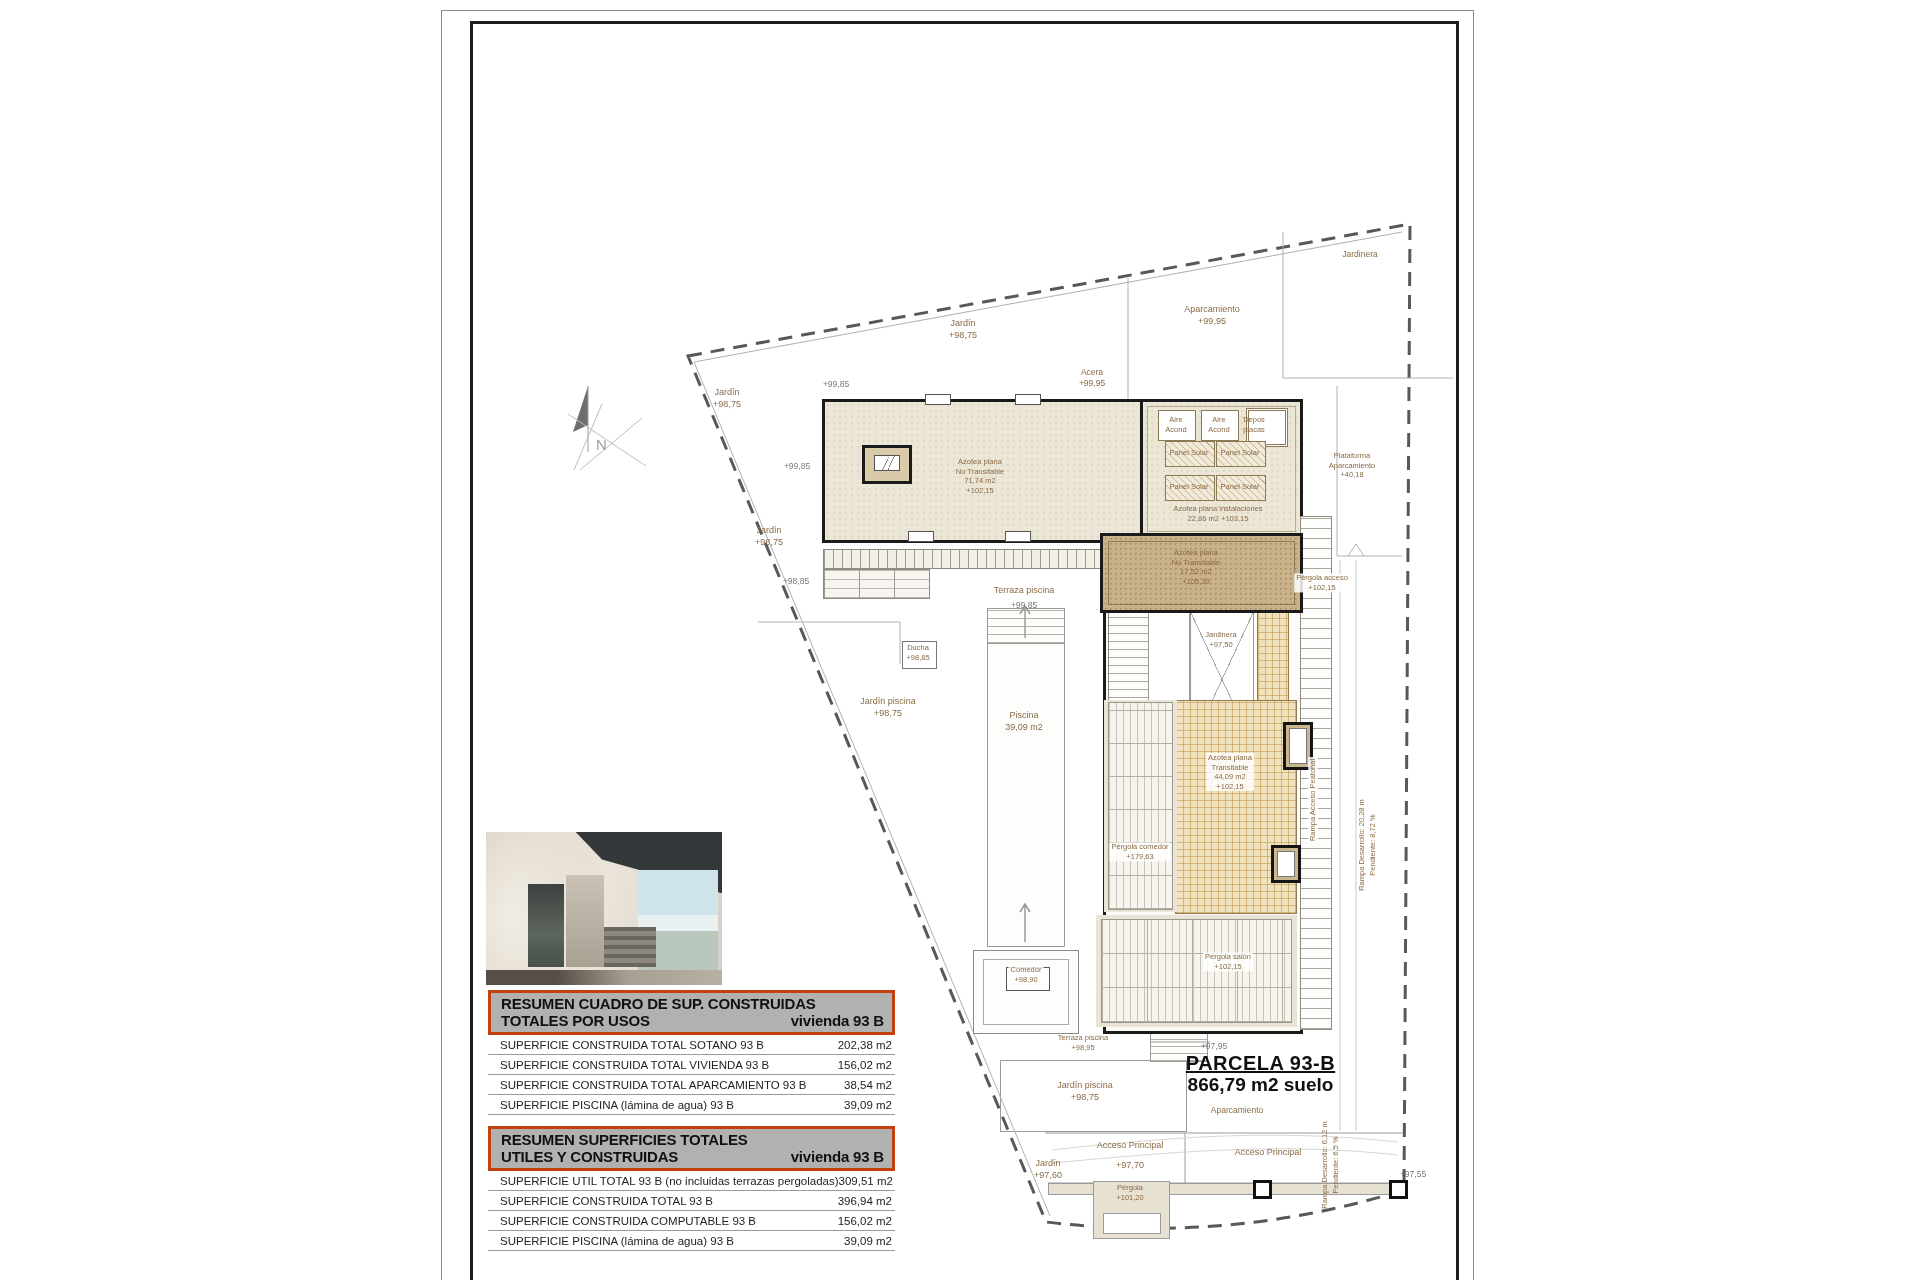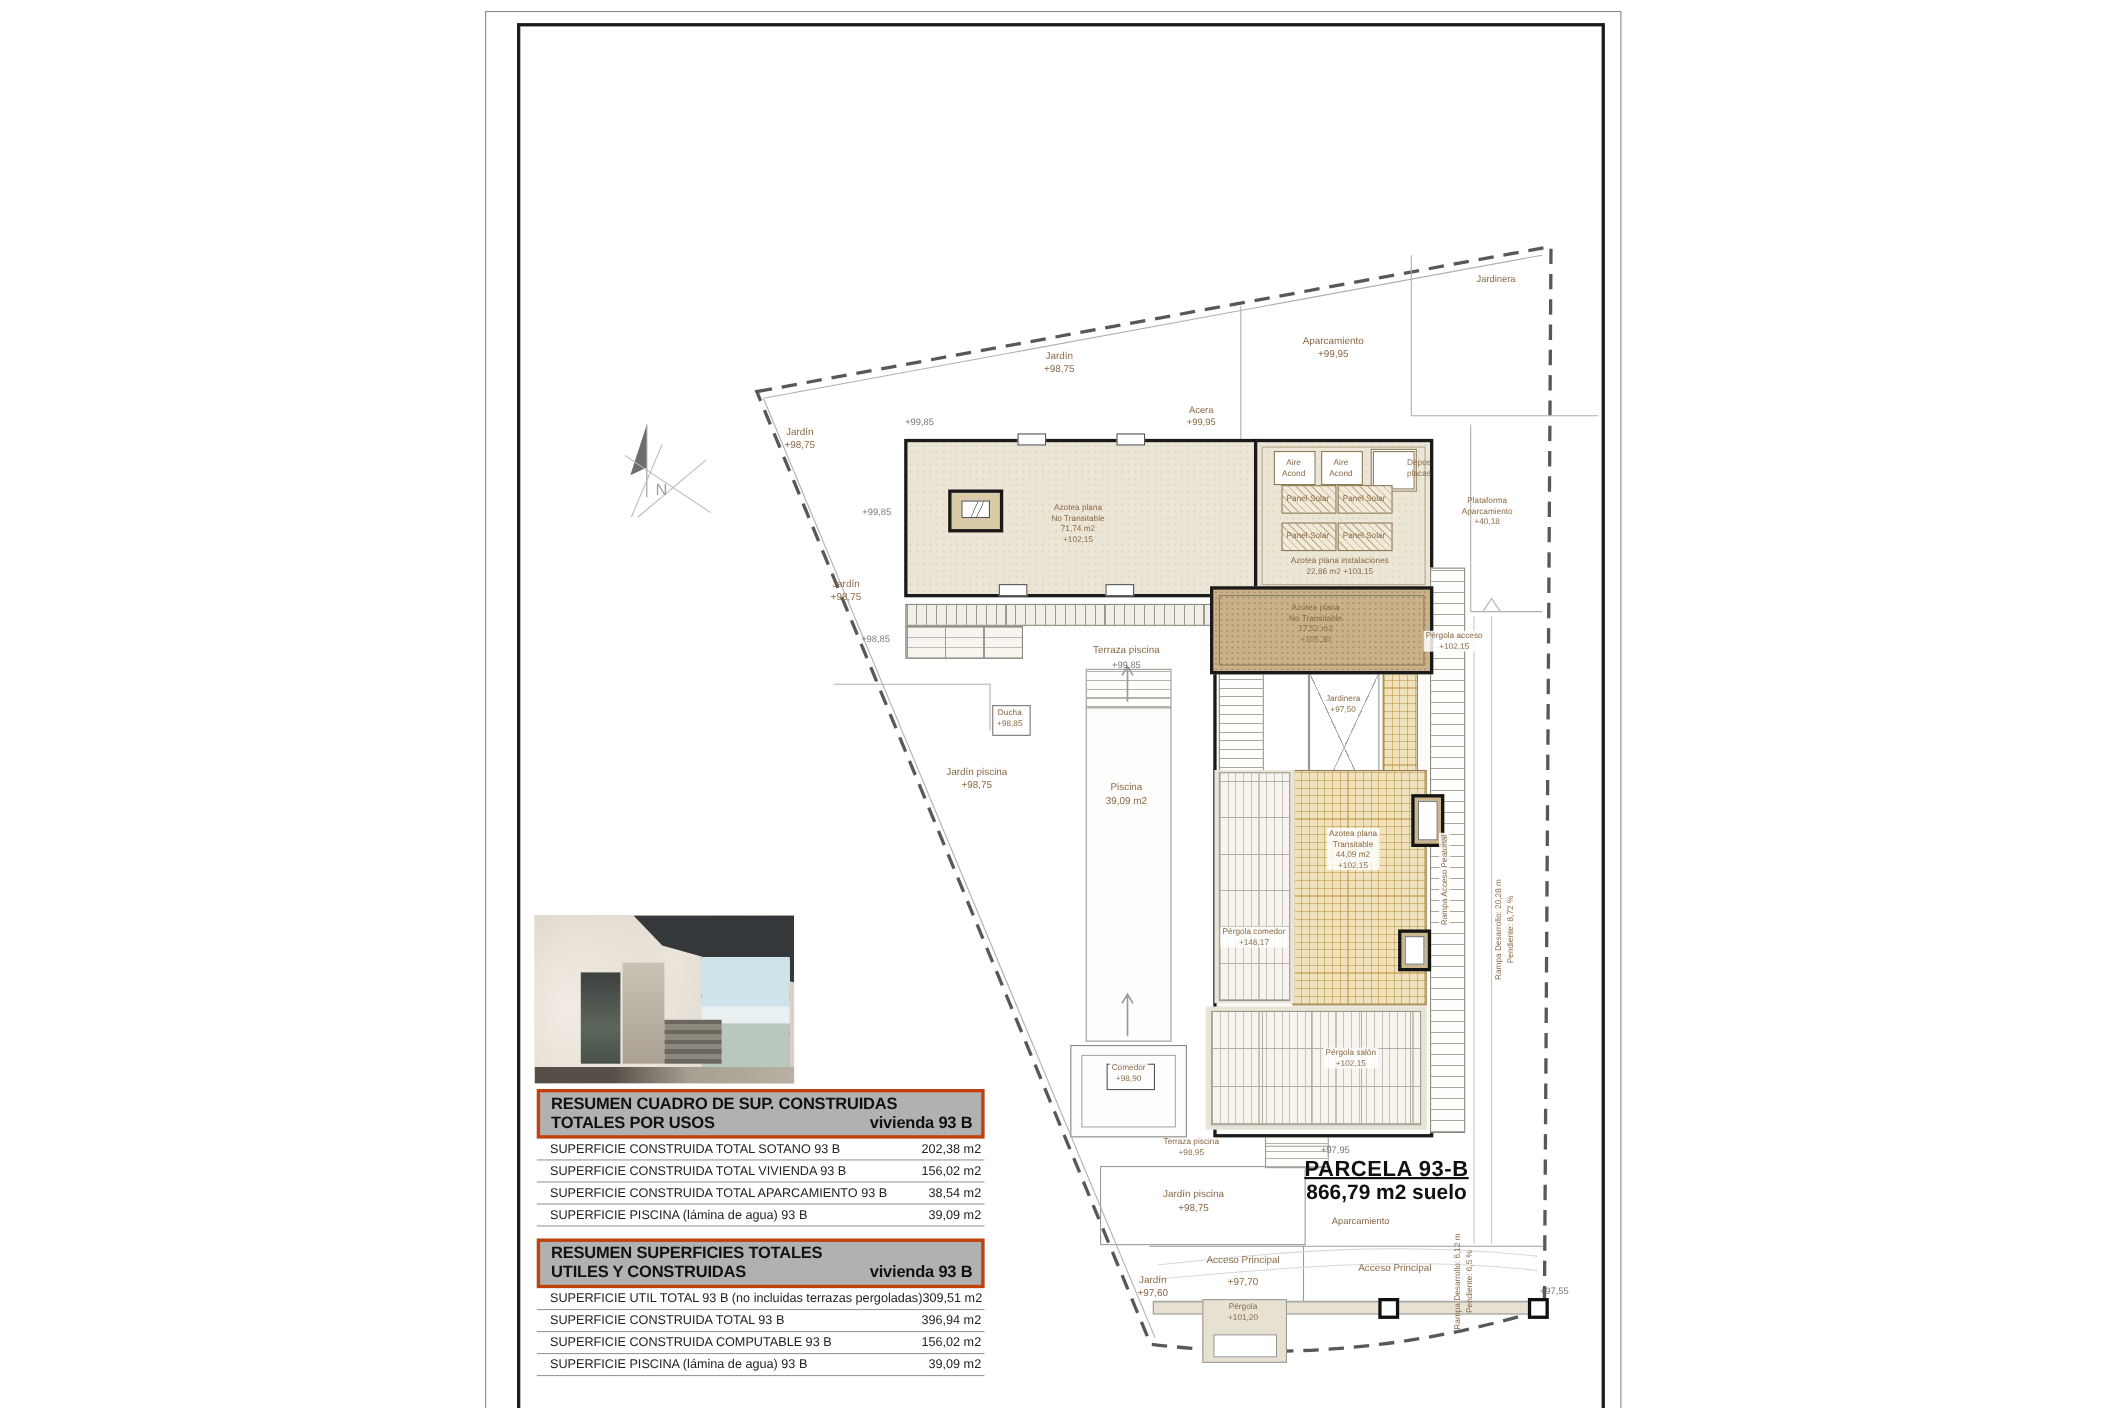--- a/index.html
+++ b/index.html
@@ -293,21 +293,21 @@
       <div class="lbl gray" style="left: 797px; top: 466px;">+99,85</div>
       <div class="lbl gray" style="left: 796px; top: 581px;">+98,85</div>
       <div class="lbl micro" style="left: 980px; top: 476px;">Azotea plana
 No Transitable
 71,74 m2
 +102,15</div>
       <div class="lbl micro" style="left: 1176px; top: 425px;">Aire
 Acond</div>
       <div class="lbl micro" style="left: 1219px; top: 425px;">Aire
 Acond</div>
-      <div class="lbl micro" style="left: 1290px; top: 425px;">Depos
+      <div class="lbl micro" style="left: 1254px; top: 425px;">Depos
 placas</div>
       <div class="lbl micro" style="left: 1189px; top: 453px;">Panel Solar</div>
       <div class="lbl micro" style="left: 1240px; top: 453px;">Panel Solar</div>
       <div class="lbl micro" style="left: 1189px; top: 487px;">Panel Solar</div>
       <div class="lbl micro" style="left: 1240px; top: 487px;">Panel Solar</div>
       <div class="lbl micro" style="left: 1218px; top: 514px;">Azotea plana instalaciones
 22,86 m2      +103,15</div>
       <div class="lbl micro" style="left: 1196px; top: 567px;">Azotea plana
 No Transitable
 17,52 m2
@@ -322,21 +322,21 @@
 +98,85</div>
       <div class="lbl " style="left: 888px; top: 708px;">Jardín piscina
 +98,75</div>
       <div class="lbl " style="left: 1024px; top: 722px;">Piscina
 39,09 m2</div>
       <div class="lbl micro bg" style="left: 1230px; top: 772px;">Azotea plana
 Transitable
 44,09 m2
 +102,15</div>
       <div class="lbl micro bg" style="left: 1140px; top: 852px;">Pérgola comedor
-+146,17</div>
++179,63</div>
       <div class="lbl micro bg" style="left: 1228px; top: 962px;">Pérgola salón
 +102,15</div>
       <div class="lbl rot micro bg" style="left: 1313px; top: 800px;">Rampa Acceso Peatonal</div>
       <div class="lbl rot micro" style="left: 1362px; top: 845px;">Rampa  Desarrollo: 20,28 m</div>
       <div class="lbl rot micro" style="left: 1373px; top: 845px;">Pendiente: 8,72 %</div>
       <div class="lbl micro" style="left: 1352px; top: 465px;">Plataforma
 Aparcamiento
 +40,18</div>
       <div class="lbl micro bg" style="left: 1026px; top: 975px;">Comedor
 +98,90</div>

